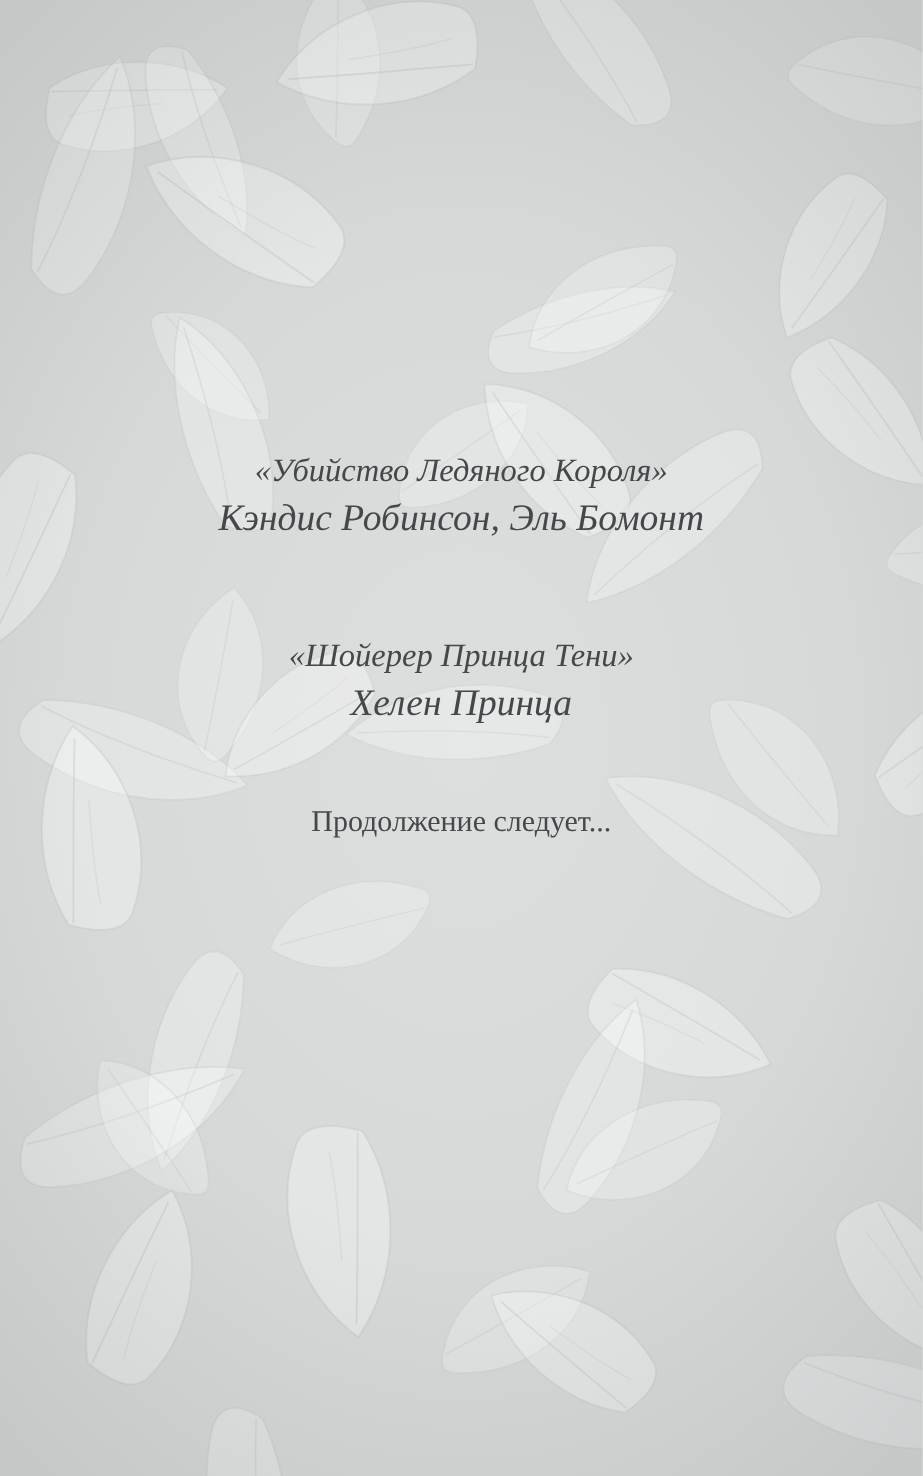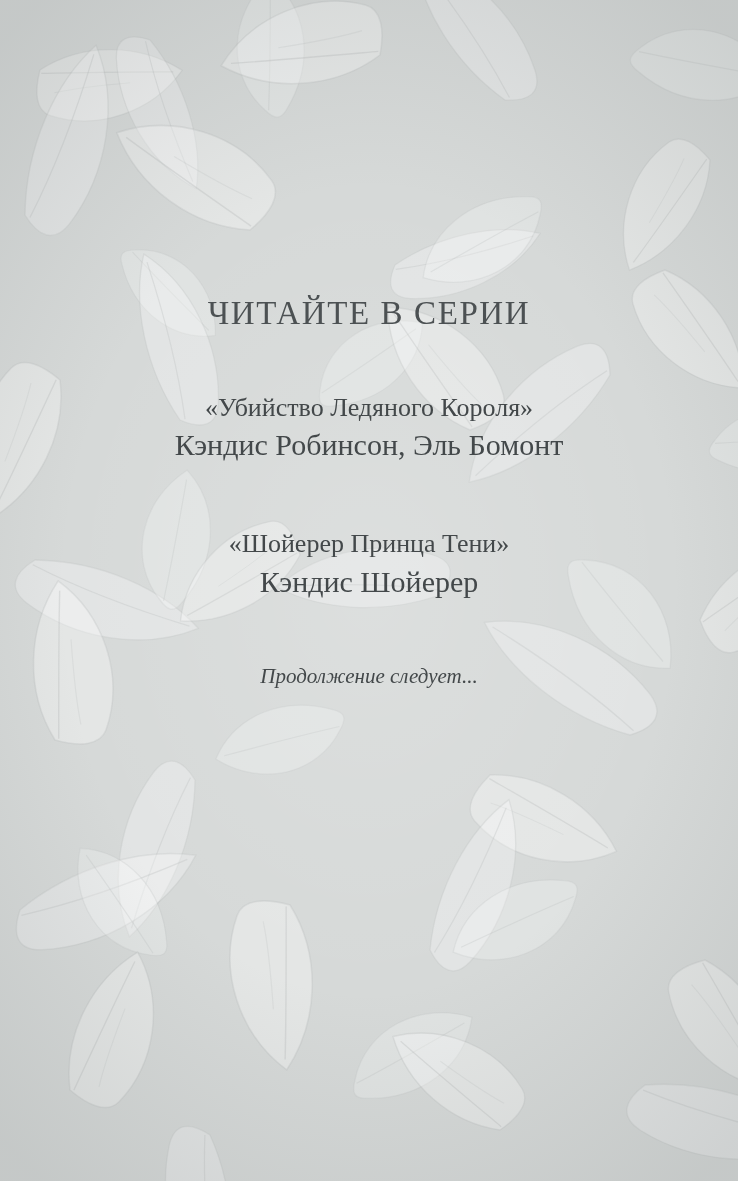--- a/index.html
+++ b/index.html
@@ -63,42 +63,42 @@
     text-transform: uppercase;
     margin: 0 60px;
     font-variant: small-caps;
   }
   .series-heading .ln {
     display: block;
     white-space: nowrap;
   }
 
   .book {
-    margin-top: 0;
+    margin-top: 12px;
+    font-style: italic;
   }
   .book-title {
     font-size: 26px;
     line-height: 1.33;
     color: #43484a;
     margin: 0;
   }
   .book-author {
     font-size: 30px;
     line-height: 1.33;
     color: #43484a;
     margin: 0;
   }
 
   .spacer-1 { height: 56px; }
   .spacer-2 { height: 62px; }
   .spacer-3 { height: 62px; }
 
   .more {
-    font-size: 21px;
-    font-style: italic;
+    font-size: 24px;
     color: #43484a;
     margin: 0;
   }
 </style>
 </head>
 <body>
 
 <div class="page">
 
   <div class="leaves">
@@ -171,34 +171,33 @@
         <use href="#leafLong" transform="translate(645,1085) rotate(65) scale(1.3)"></use>
       </g>
     </svg>
   </div>
 
   <div class="vignette"></div>
 
   <div class="content">
 
     <h1 class="series-heading">
-      <span class="ln">ЧИТАЙТЕ В СЕРИИ</span>
     </h1>
 
     <div class="spacer-1"></div>
 
     <div class="book">
       <p class="book-title">«Убийство Ледяного Короля»</p>
       <p class="book-author">Кэндис Робинсон, Эль Бомонт</p>
     </div>
 
     <div class="spacer-2"></div>
 
     <div class="book">
       <p class="book-title">«Шойерер Принца Тени»</p>
-      <p class="book-author">Кэндис Шойерер</p>
+      <p class="book-author">Хелен Принца</p>
     </div>
 
     <div class="spacer-3"></div>
 
     <p class="more">Продолжение следует...</p>
   </div>
 </div>
 
 </body></html>

